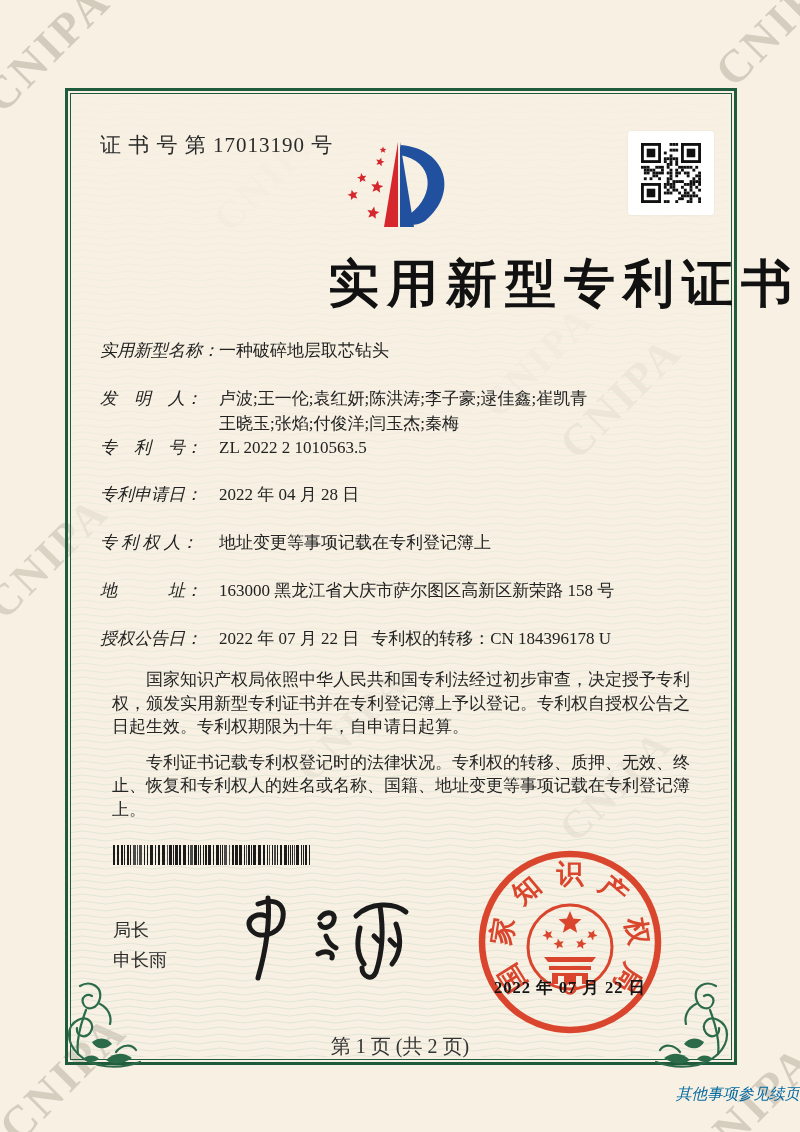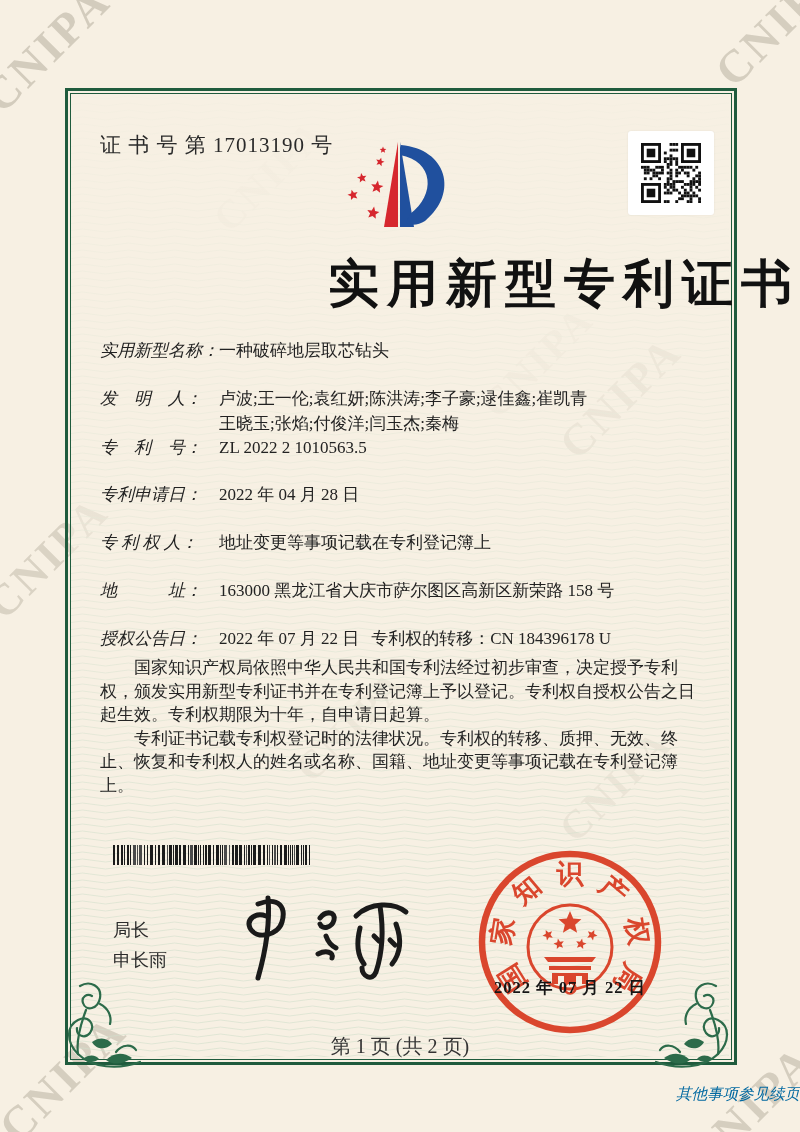--- a/index.html
+++ b/index.html
@@ -40,21 +40,21 @@
     position:absolute;left:0;right:0;top:238px;text-align:right;
     font-size:51px;font-weight:bold;letter-spacing:8px;color:#111;margin-top:12px;
   }
   .fields{position:absolute;left:100px;top:338px;width:612px;font-size:17px;line-height:25px;}
   .frow{position:absolute;left:0;white-space:nowrap;}
   .flabel{display:inline-block;min-width:119px;white-space:pre;vertical-align:top;font-style:italic;}
   .fvalue{display:inline-block;vertical-align:top;}
   .r0{top:0;} .r1{top:48px;} .r2{top:97px;} .r3{top:144px;} .r4{top:192px;} .r5{top:240px;} .r6{top:288px;}
   .grant-gap{display:inline-block;width:12px;}
   .paras{position:absolute;left:100px;top:656px;width:610px;font-size:17px;line-height:23.5px;color:#242424;}
-  .paras p{margin:0;text-indent:2em;}
+  .paras p{margin:12px;text-indent:2em;}
   .barcode{position:absolute;left:113px;top:845px;}
   .chief-label{position:absolute;left:113px;top:918px;font-size:18px;font-family:"Liberation Sans","DejaVu Sans",sans-serif;color:#2b2b2b;}
   .chief-name{position:absolute;left:113px;top:948px;font-size:18px;font-family:"Liberation Sans","DejaVu Sans",sans-serif;color:#2b2b2b;}
   .sig{position:absolute;left:228px;top:892px;}
   .seal{position:absolute;left:468px;top:843px;}
   .seal-date{
     position:absolute;left:470px;top:977px;width:200px;text-align:center;
     font-size:16.5px;letter-spacing:1px;color:#151515;font-weight:bold;
   }
   .page-info{position:absolute;left:0;right:0;top:1033px;text-align:center;font-size:20px;color:#333;}

